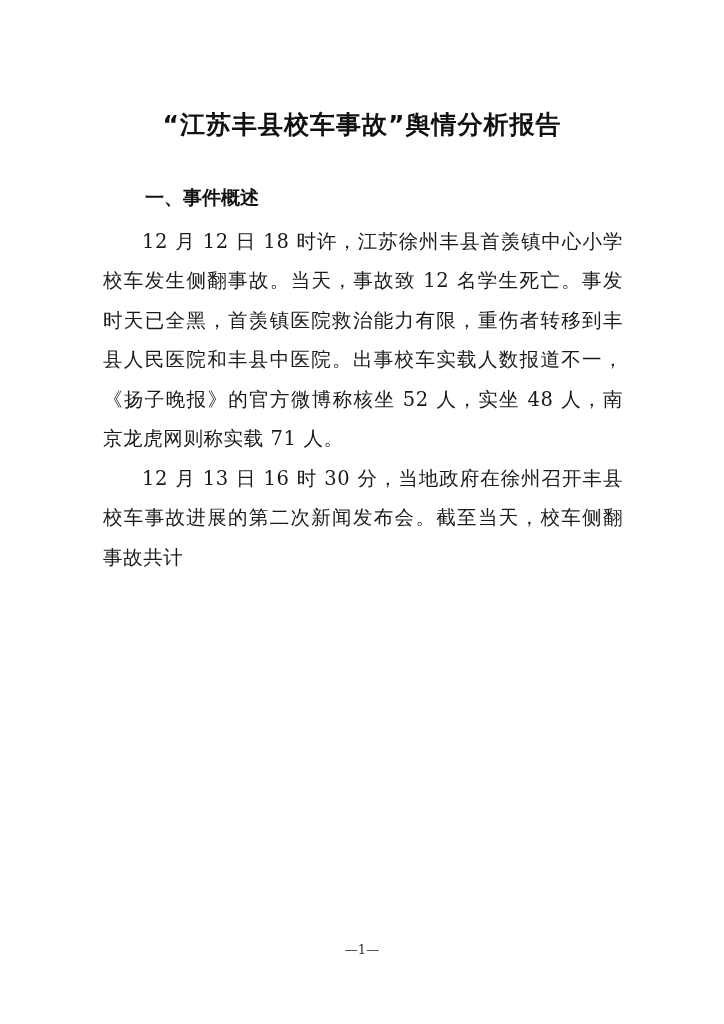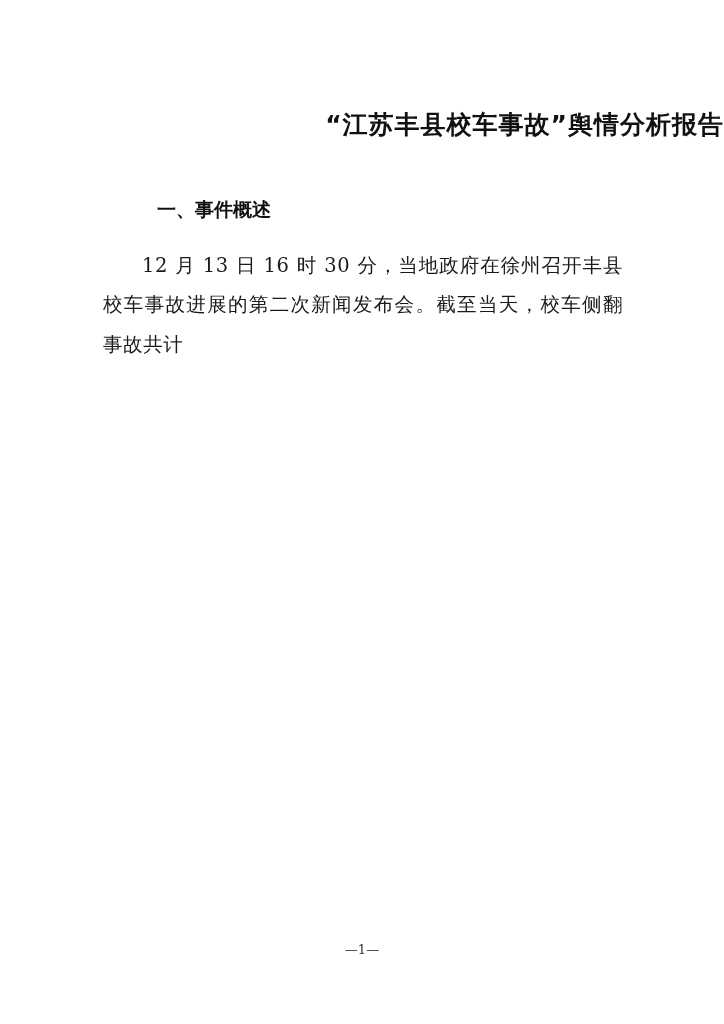--- a/index.html
+++ b/index.html
@@ -19,21 +19,21 @@
     position: absolute;
     left: 0; top: 0;
     width: 724px;
     height: 1024px;
   }
   .title {
     position: absolute;
     top: 108px;
     left: 0;
     width: 724px;
-    text-align: right;
+    text-align: center;
     font-family: "DejaVu Sans", "Liberation Sans", sans-serif;
     font-weight: bold;
     font-size: 25px;
     letter-spacing: 1px;
     color: #111;
   }
   .body {
     position: absolute;
     left: 103px;
     top: 174px;
@@ -47,38 +47,39 @@
     text-align: justify;
     letter-spacing: 0.6px;
     word-break: break-all;
   }
   .heading {
     font-family: "DejaVu Sans", "Liberation Sans", sans-serif;
     font-weight: bold;
     font-size: 19px;
     line-height: 39.5px;
     text-indent: 2em;
-    margin: 16px;
+    margin: 4px;
     color: #111;
   }
   .footer {
     position: absolute;
     top: 942px;
     left: 0;
     width: 724px;
     text-align: center;
     font-size: 13px;
     color: #333;
   }
 </style>
 </head>
 <body>
 
 <div class="page">
   <div class="title">“江苏丰县校车事故”舆情分析报告</div>
 
   <div class="body">
     <p class="heading">一、事件概述</p>
+    <p class="para">12 月 12 日 18 时许，江苏徐州丰县首羡镇中心小学校车发生侧翻事故。当天，事故致 12 名学生死亡。事发时天已全黑，首羡镇医院救治能力有限，重伤者转移到丰县人民医院和丰县中医院。出事校车实载人数报道不一，《扬子晚报》的官方微博称核坐 52 人，实坐 48 人，南京龙虎网则称实载 71 人。</p>
     <p class="para">12 月 13 日 16 时 30 分，当地政府在徐州召开丰县校车事故进展的第二次新闻发布会。截至当天，校车侧翻事故共计</p>
   </div>
 
   <div class="footer">—1—</div>
 </div>
 
 </body></html>

